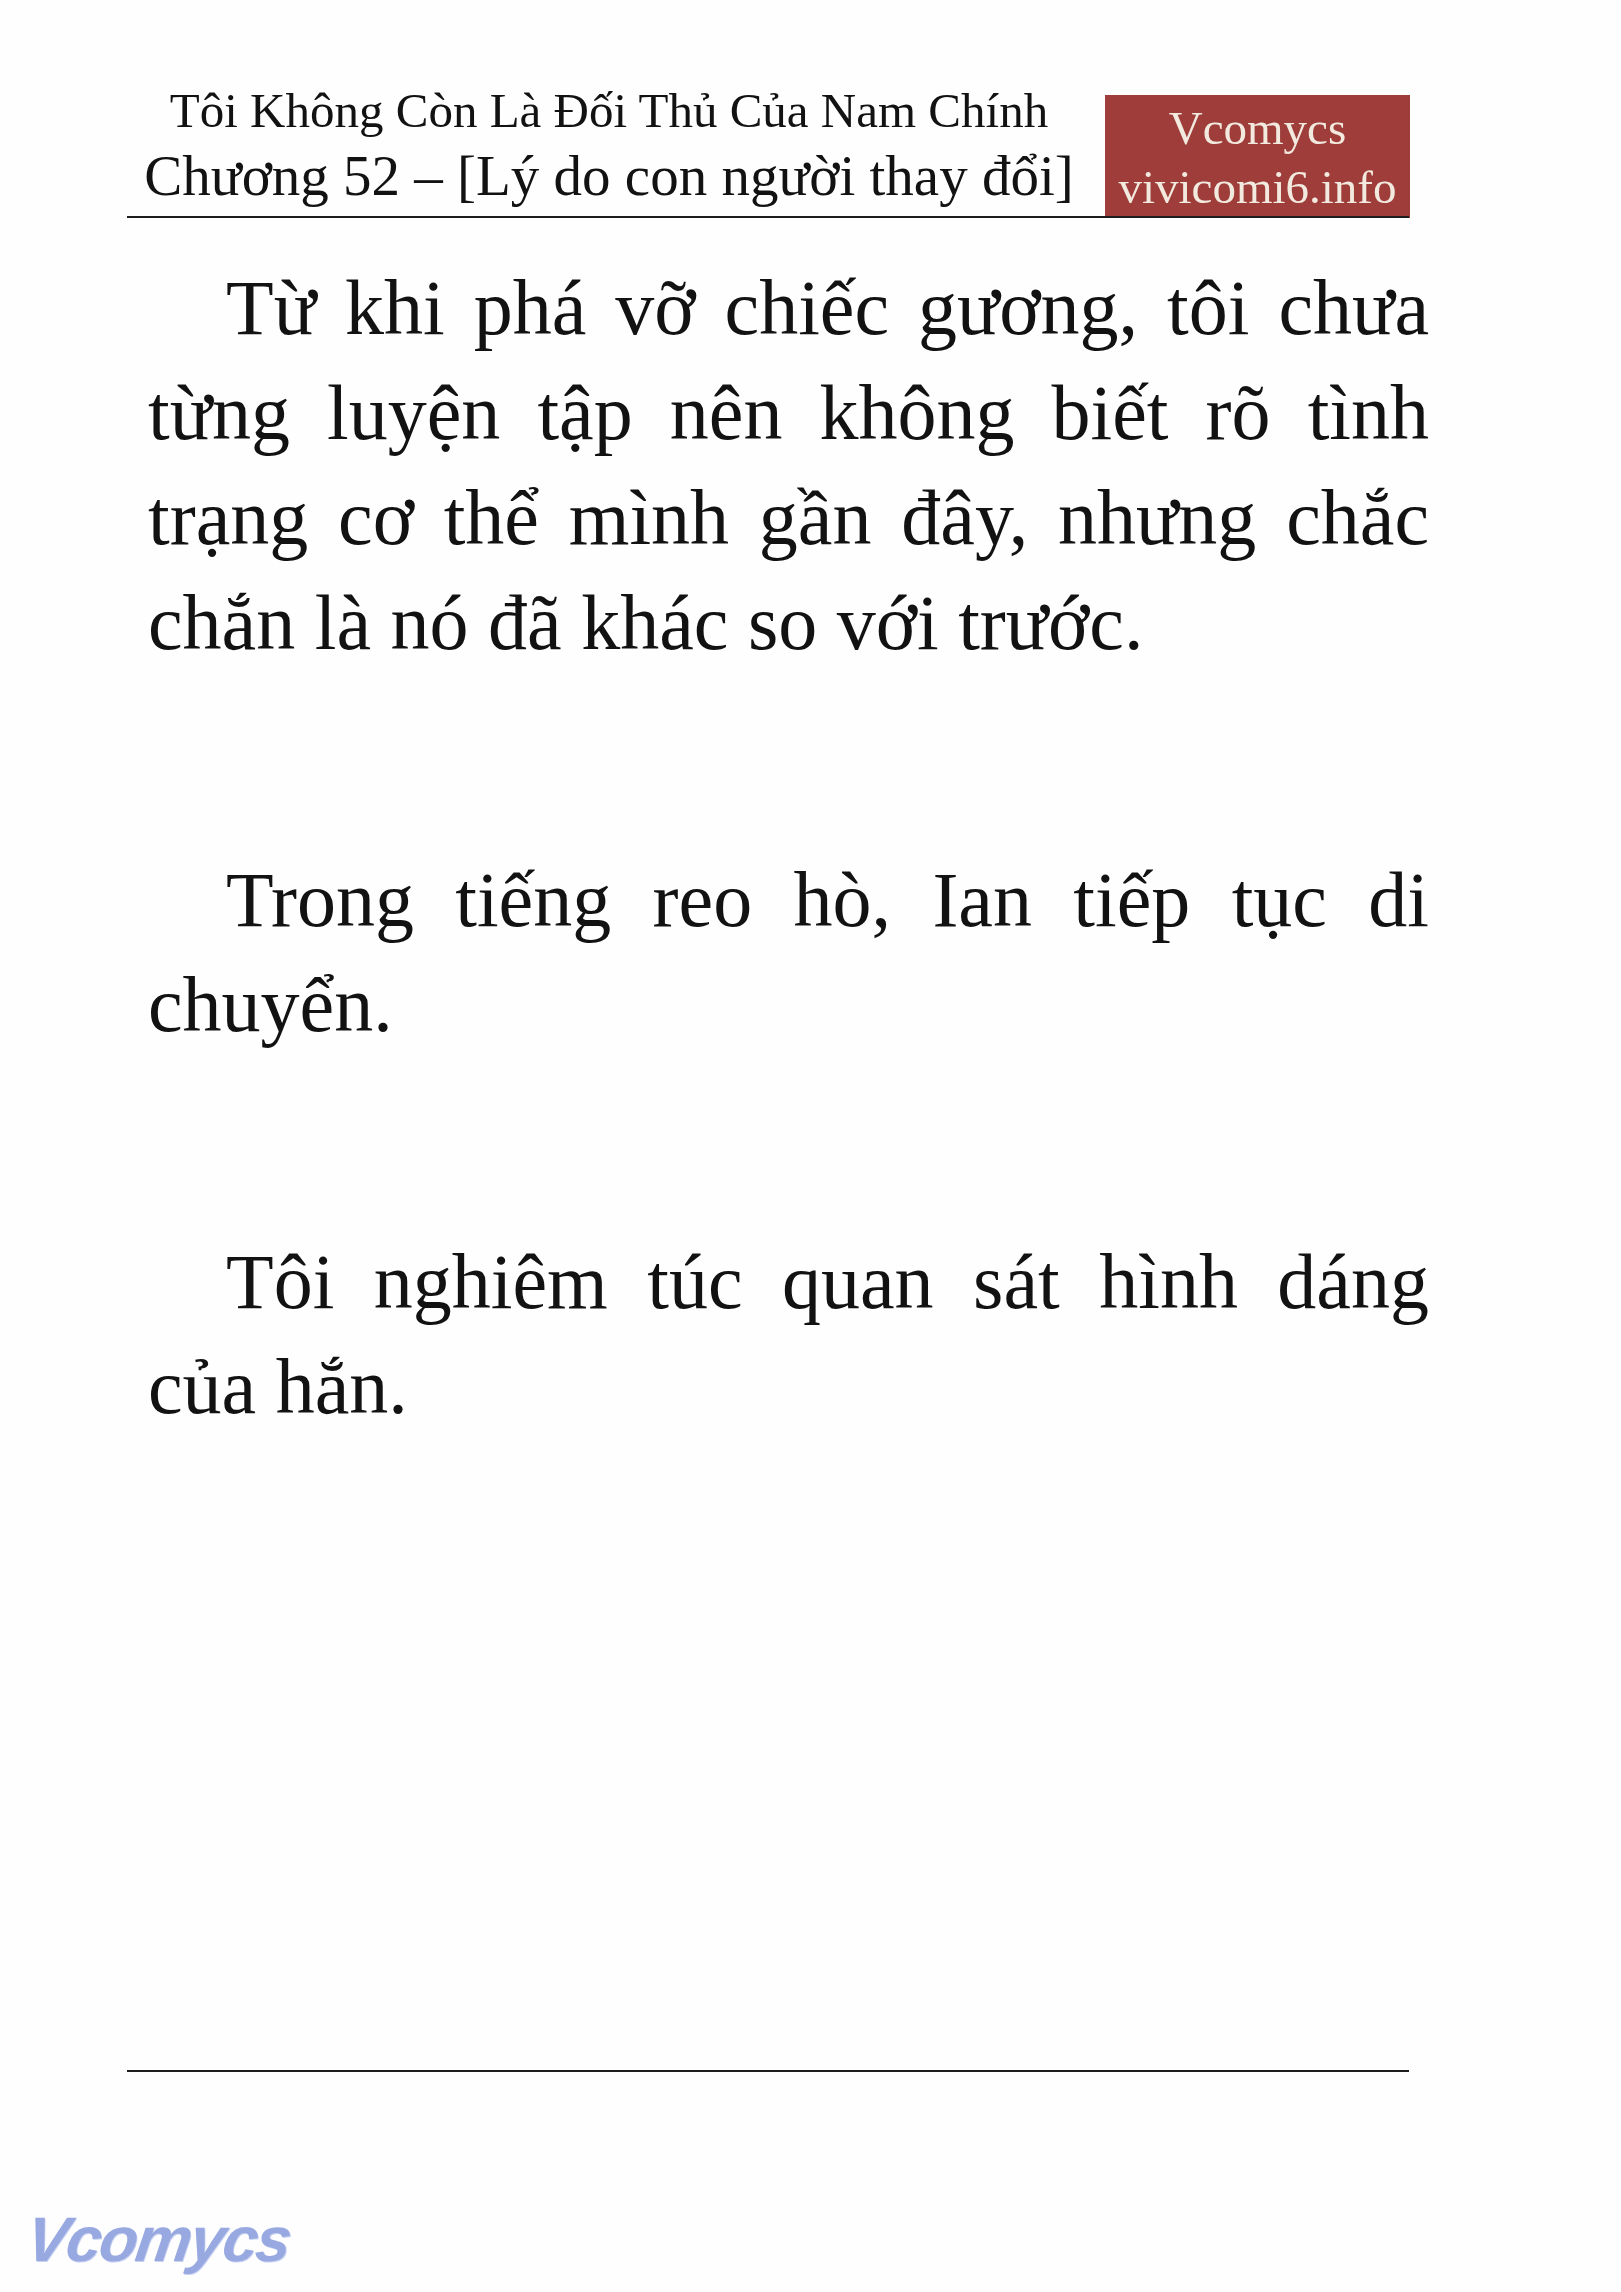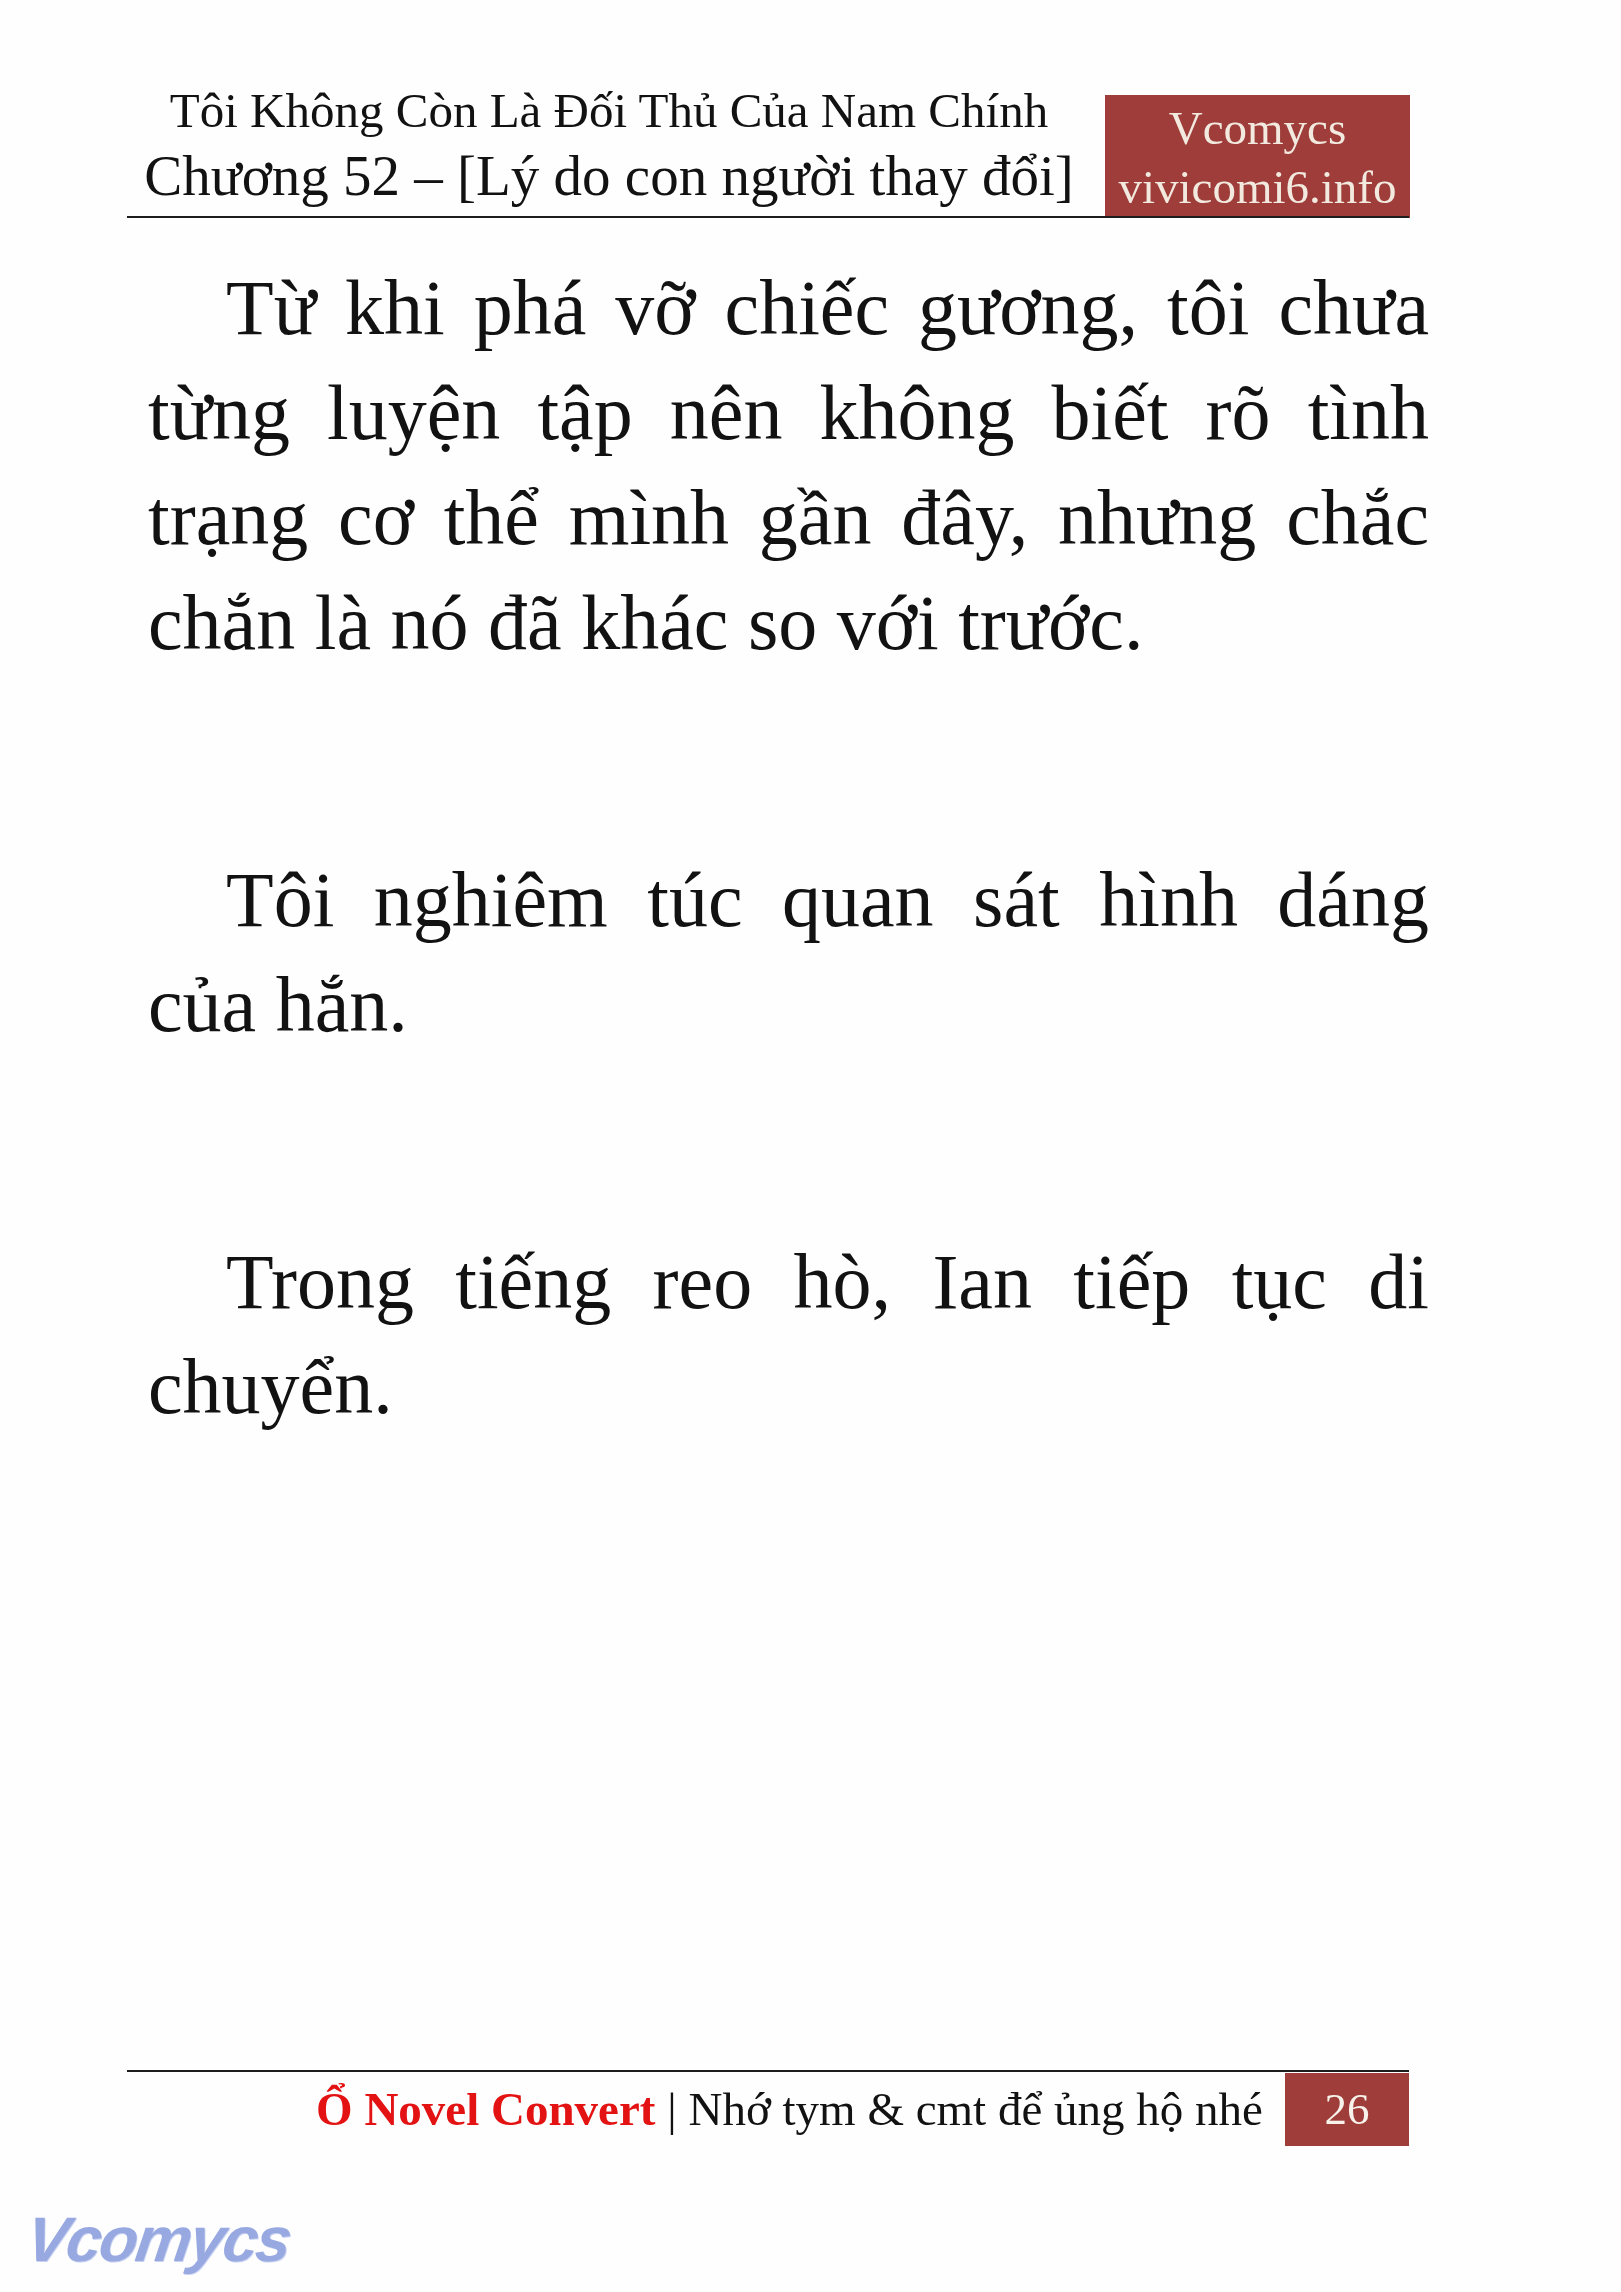--- a/index.html
+++ b/index.html
@@ -65,33 +65,25 @@
 
   <div class="badge">
     <div>Vcomycs</div>
     <div>vivicomi6.info</div>
   </div>
 
   <div class="header-rule"></div>
 
   <div class="content">
     <p>Từ khi phá vỡ chiếc gương, tôi chưa từng luyện tập nên không biết rõ tình trạng cơ thể mình gần đây, nhưng chắc chắn là nó đã khác so với trước.</p>
+    <p>Trong tiếng reo hò, Ian tiếp tục di chuyển.</p>
     <p>Tôi nghiêm túc quan sát hình dáng của hắn.</p>
-    <p>Trong tiếng reo hò, Ian tiếp tục di chuyển.</p>
   </div>
 
   <div class="footer-rule"></div>
 
-  <div class="footer">
-    <div class="footer-text">
-      <span class="brand">Ổ Novel Convert</span><span class="sep">|</span><span class="note">Nhớ tym &amp; cmt để ủng hộ nhé</span>
-    </div>
-    <div class="page-box">
-      <span>26</span>
-    </div>
-  </div>
 
   <div class="watermark">
     <span>Vcomycs</span>
   </div>
 
 </div>
 
 
 </body></html>

